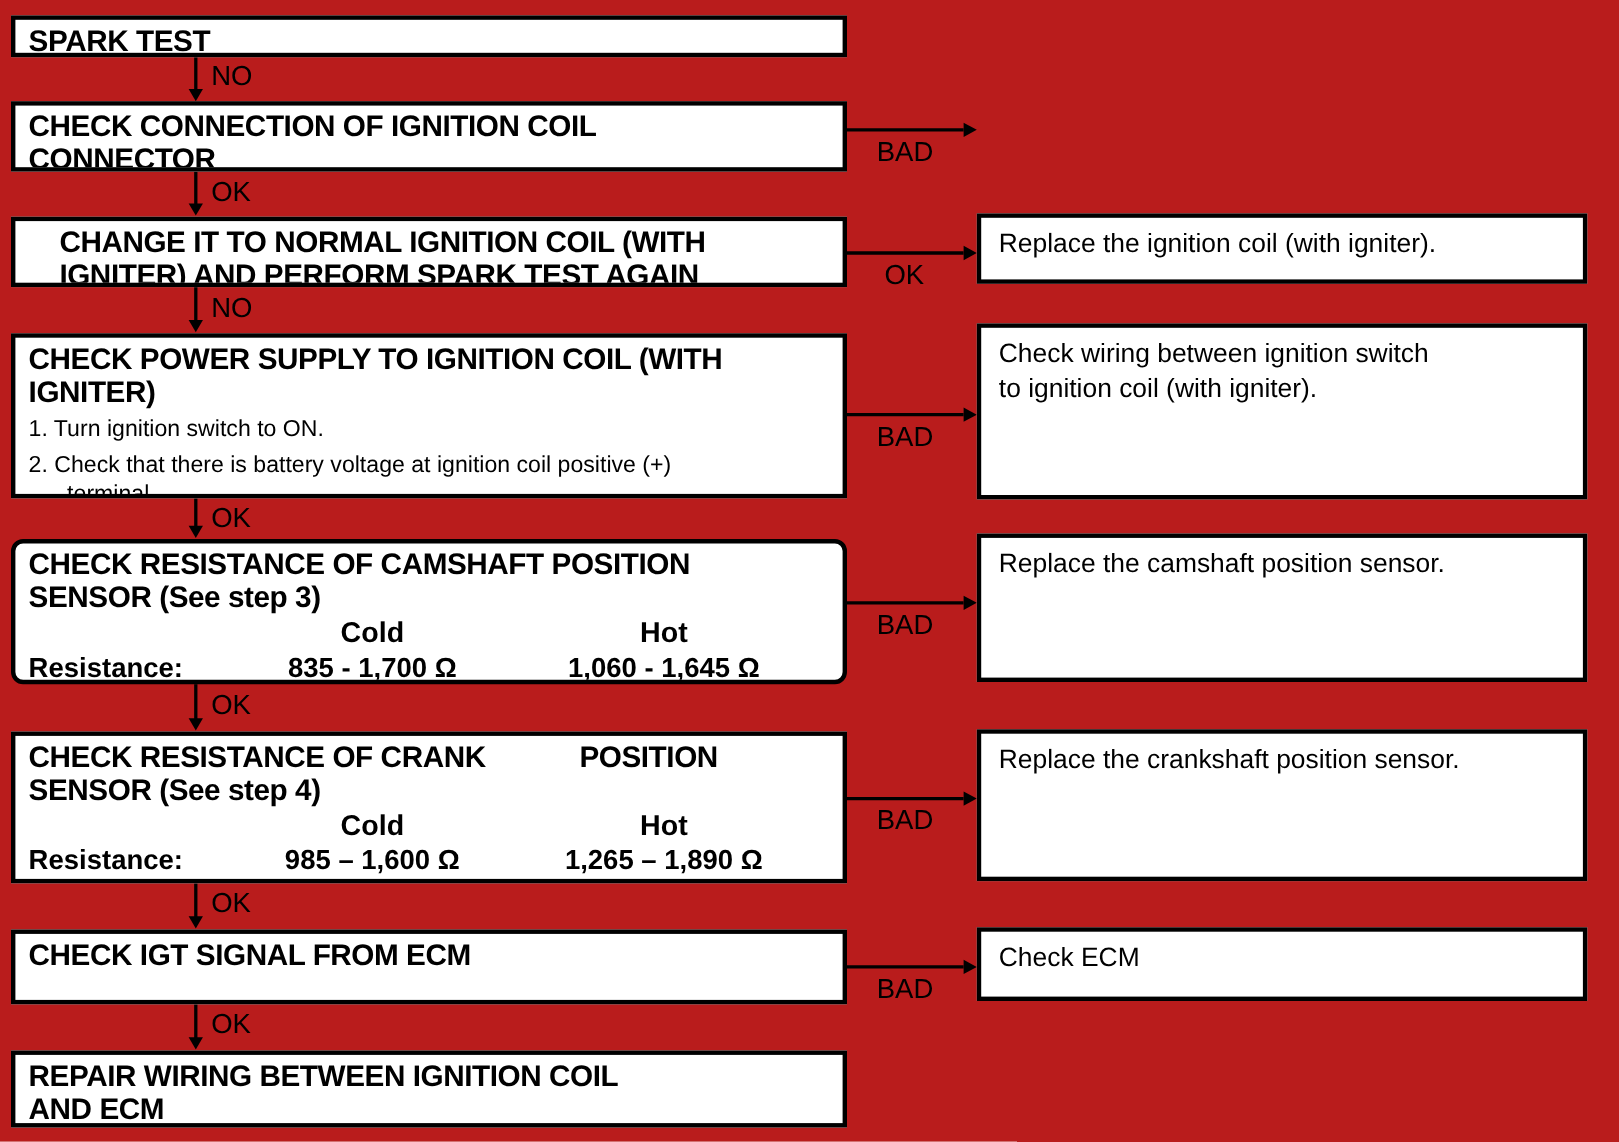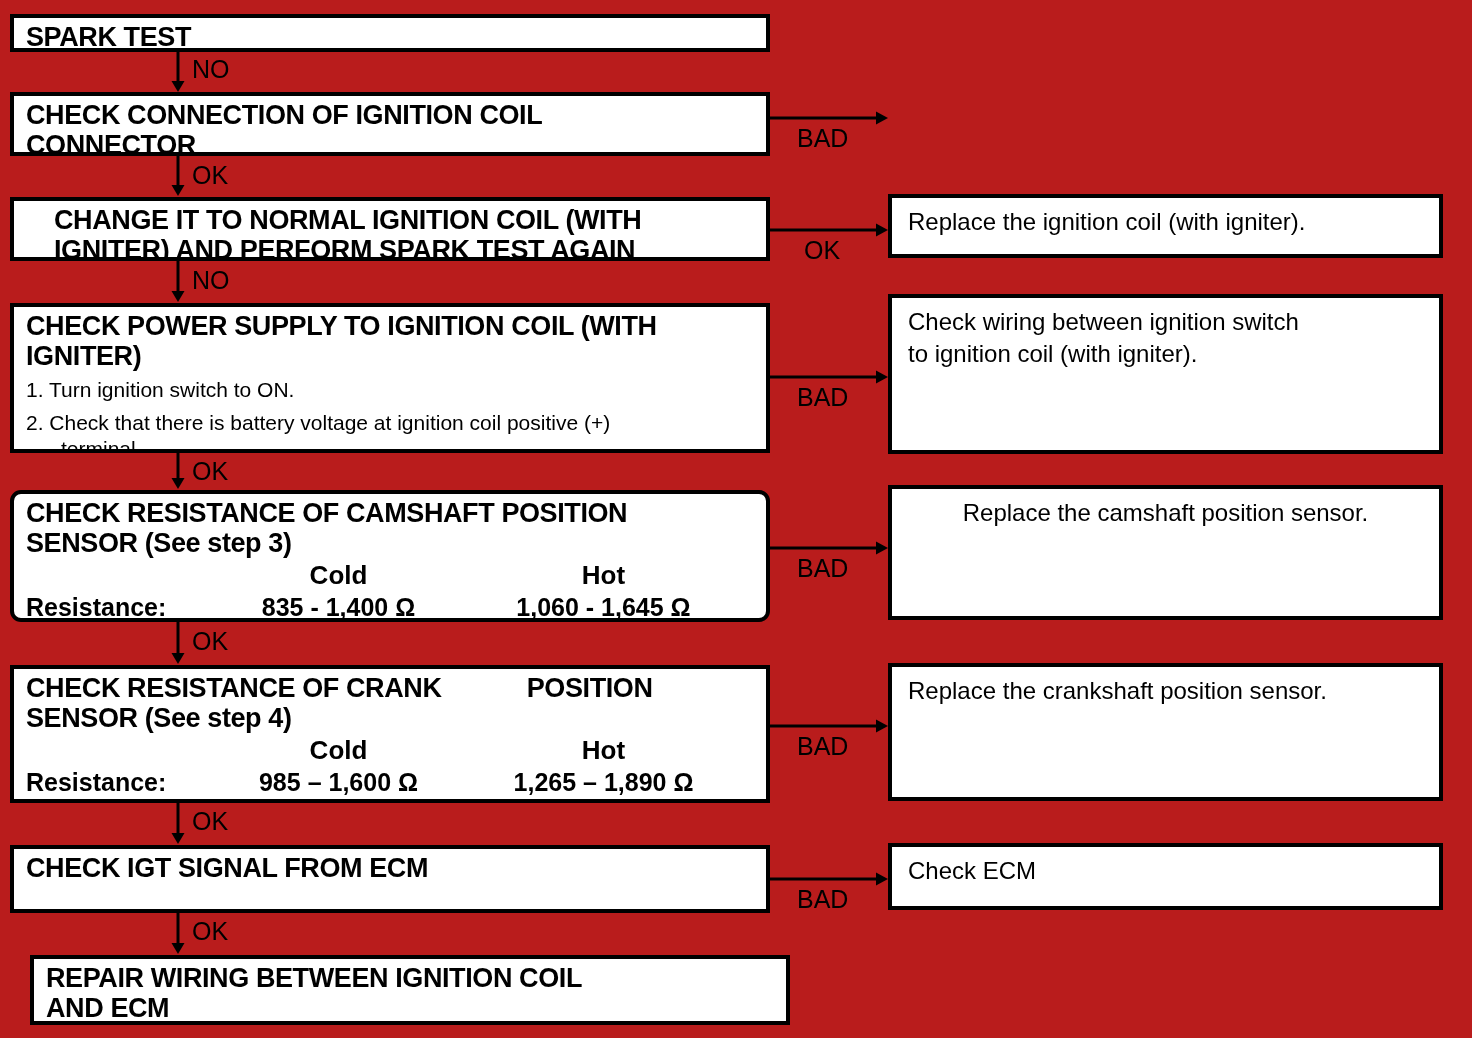--- a/index.html
+++ b/index.html
@@ -93,21 +93,21 @@
   </div>
 
   <div class="box step-box" style="top:490px;height:132px;border-radius:11px;">
     <div class="box-title">CHECK RESISTANCE OF CAMSHAFT POSITION
 SENSOR (See step 3)</div>
     <div class="res-table">
       <div class="cell"></div>
       <div class="cell hdr center">Cold</div>
       <div class="cell hdr center">Hot</div>
       <div class="cell">Resistance:</div>
-      <div class="cell center">835 - 1,400  Ω</div>
+      <div class="cell center">835 - 1,700  Ω</div>
       <div class="cell center">1,060 - 1,645  Ω</div>
     </div>
   </div>
 
   <div class="box step-box" style="top:665px;height:138px;">
     <div class="box-title">CHECK RESISTANCE OF CRANK            POSITION
 SENSOR (See step 4)</div>
     <div class="res-table">
       <div class="cell"></div>
       <div class="cell hdr center">Cold</div>
@@ -115,36 +115,36 @@
       <div class="cell">Resistance:</div>
       <div class="cell center">985 – 1,600 Ω</div>
       <div class="cell center">1,265 – 1,890 Ω</div>
     </div>
   </div>
 
   <div class="box step-box" style="top:845px;height:68px;">
     <div class="box-title">CHECK IGT SIGNAL FROM ECM</div>
   </div>
 
-  <div class="box step-box" style="top:955px;height:70px;margin-left:20px;">
+  <div class="box step-box" style="top:955px;height:70px;">
     <div class="box-title">REPAIR WIRING BETWEEN IGNITION COIL
 AND ECM</div>
   </div>
 
 
   <div class="box result-box" style="top:294px;height:160px;">
     <div class="result-text">Check wiring between ignition switch
 to ignition coil (with igniter).</div>
   </div>
 
   <div class="box result-box" style="top:194px;height:64px;">
     <div class="result-text">Replace the ignition coil (with igniter).</div>
   </div>
 
-  <div class="box result-box" style="top:485px;height:135px;text-align:center;">
+  <div class="box result-box" style="top:485px;height:135px;">
     <div class="result-text">Replace the camshaft position sensor.</div>
   </div>
 
   <div class="box result-box" style="top:663px;height:138px;">
     <div class="result-text">Replace the crankshaft position sensor.</div>
   </div>
 
   <div class="box result-box" style="top:843px;height:67px;">
     <div class="result-text">Check ECM</div>
   </div>

